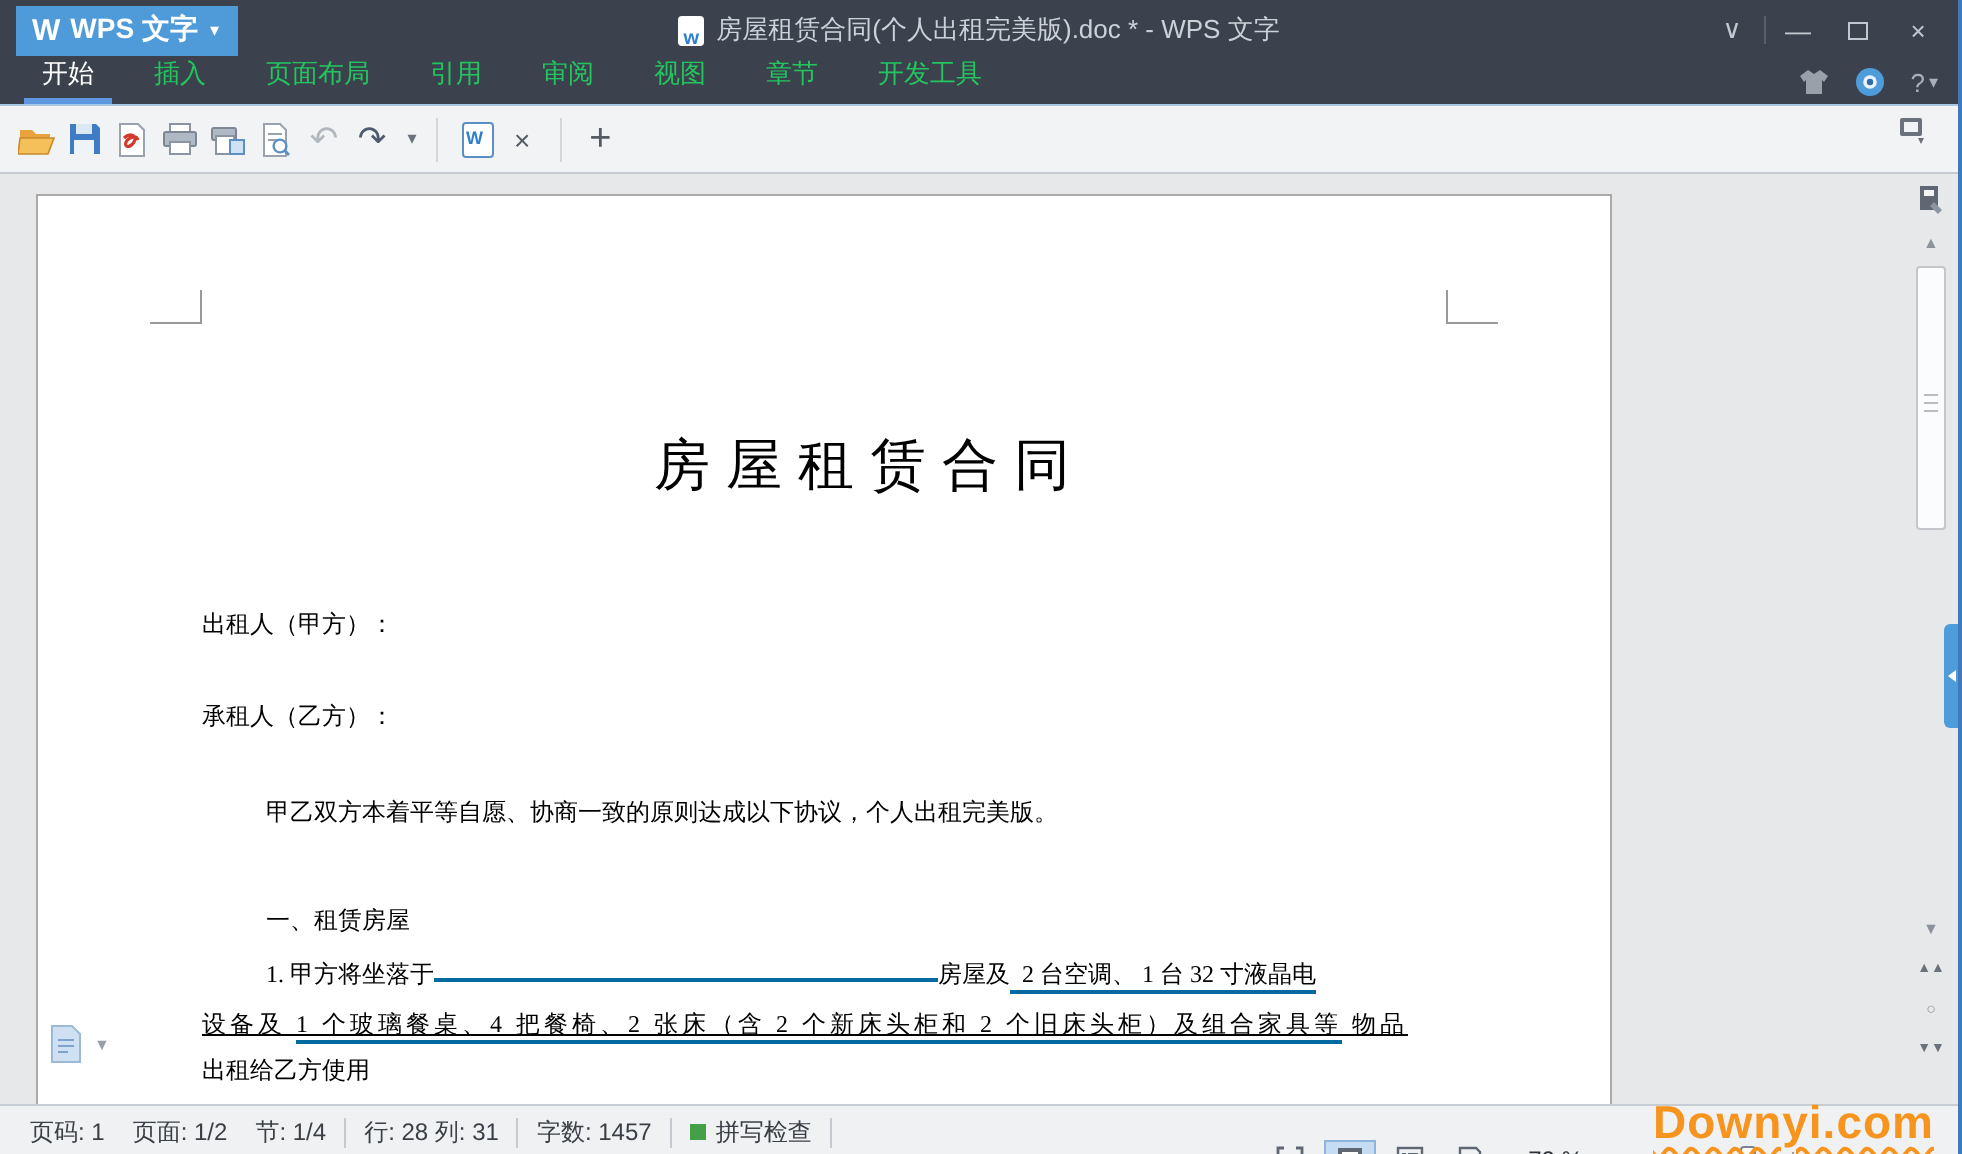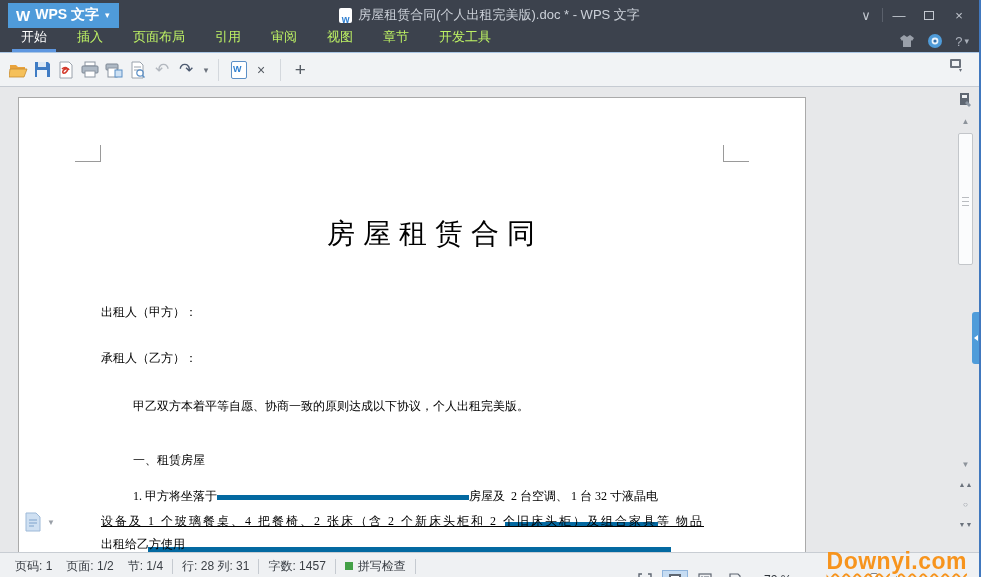--- a/index.html
+++ b/index.html
@@ -22,21 +22,21 @@
   .win-ctrls { position:absolute; right:6px; top:0; height:30px; display:flex; align-items:center;
     gap:2px; color:#c3c8d0; }
   .wbtn { width:28px; height:26px; display:flex; align-items:center; justify-content:center;
     font-size:13px; cursor:default; }
   .wsep { width:1px; height:14px; background:#5a606b; }
   .maxbox { width:10px; height:9px; border:1px solid #c3c8d0; display:inline-block; }
 
   
   .ribbon { position:relative; height:23px; background:#3c424d; display:flex; align-items:flex-end;
     padding-left:6px; border-bottom:1px solid #aac6e4; }
-  .rtab { color:#bef264; font-size:13px; padding:0 15px 6px 15px; cursor:default; position:relative; }
+  .rtab { color:#22c55e; font-size:13px; padding:0 15px 6px 15px; cursor:default; position:relative; }
   .rtab.active { color:#ffffff; }
   .rtab.active::after { content:""; position:absolute; left:6px; right:6px; bottom:0; height:3px; background:#5e97e0; }
   .ribbon-right { position:absolute; right:10px; bottom:3px; display:flex; align-items:center; gap:12px; }
   .shirt-i, .ball-i { display:inline-flex; }
   .help-i { color:#aab0ba; font-size:13px; display:flex; align-items:center; gap:2px; }
 
   
   .toolbar { height:34px; background:#f1f3f5; border-bottom:1px solid #c6cbd2;
     display:flex; align-items:center; padding-left:6px; position:relative; }
   .tool { width:24px; height:24px; display:flex; align-items:center; justify-content:center; cursor:default; }
@@ -63,21 +63,21 @@
 
   .doc-body { position:absolute; left:0; top:0; right:0; padding:0 36px 0 82px;
     font-family:"Liberation Serif","DejaVu Serif",serif; color:#000; }
   .line { font-size:12px; line-height:22px; white-space:nowrap; }
   .doc-title { font-size:28px; line-height:40px; letter-spacing:8px; text-align:center; margin-top:116px; }
   .p1 { margin-top:47px; } .p2 { margin-top:24px; } .p3 { margin-top:26px; }
   .p4 { margin-top:32px; } .p5 { margin-top:5px; } .p6 { margin-top:3px; }
   .p7 { margin-top:3px;text-decoration:underline; } .p8 { margin-top:1px; }
   .ind { padding-left:32px; }
   .sp { letter-spacing:2px; }
-  .line .u { border-bottom:5px solid #0369a1; padding-bottom:19px; }
+  .line .u { border-bottom:2px solid #0369a1; padding-bottom:1px; }
   .line .blank { display:inline-block; height:14px; }
   .line .gap { margin-left:6px; }
 
   
   .assistant { position:absolute; left:24px; top:425px; display:flex; align-items:center; gap:5px; }
   .assist-caret { color:#9aa0a8; font-size:8px; }
 
   
   .scroll-col { position:absolute; right:3px; top:0; width:21px; bottom:0; }
   .sc-btn { width:21px; height:20px; display:flex; align-items:center; justify-content:center;

